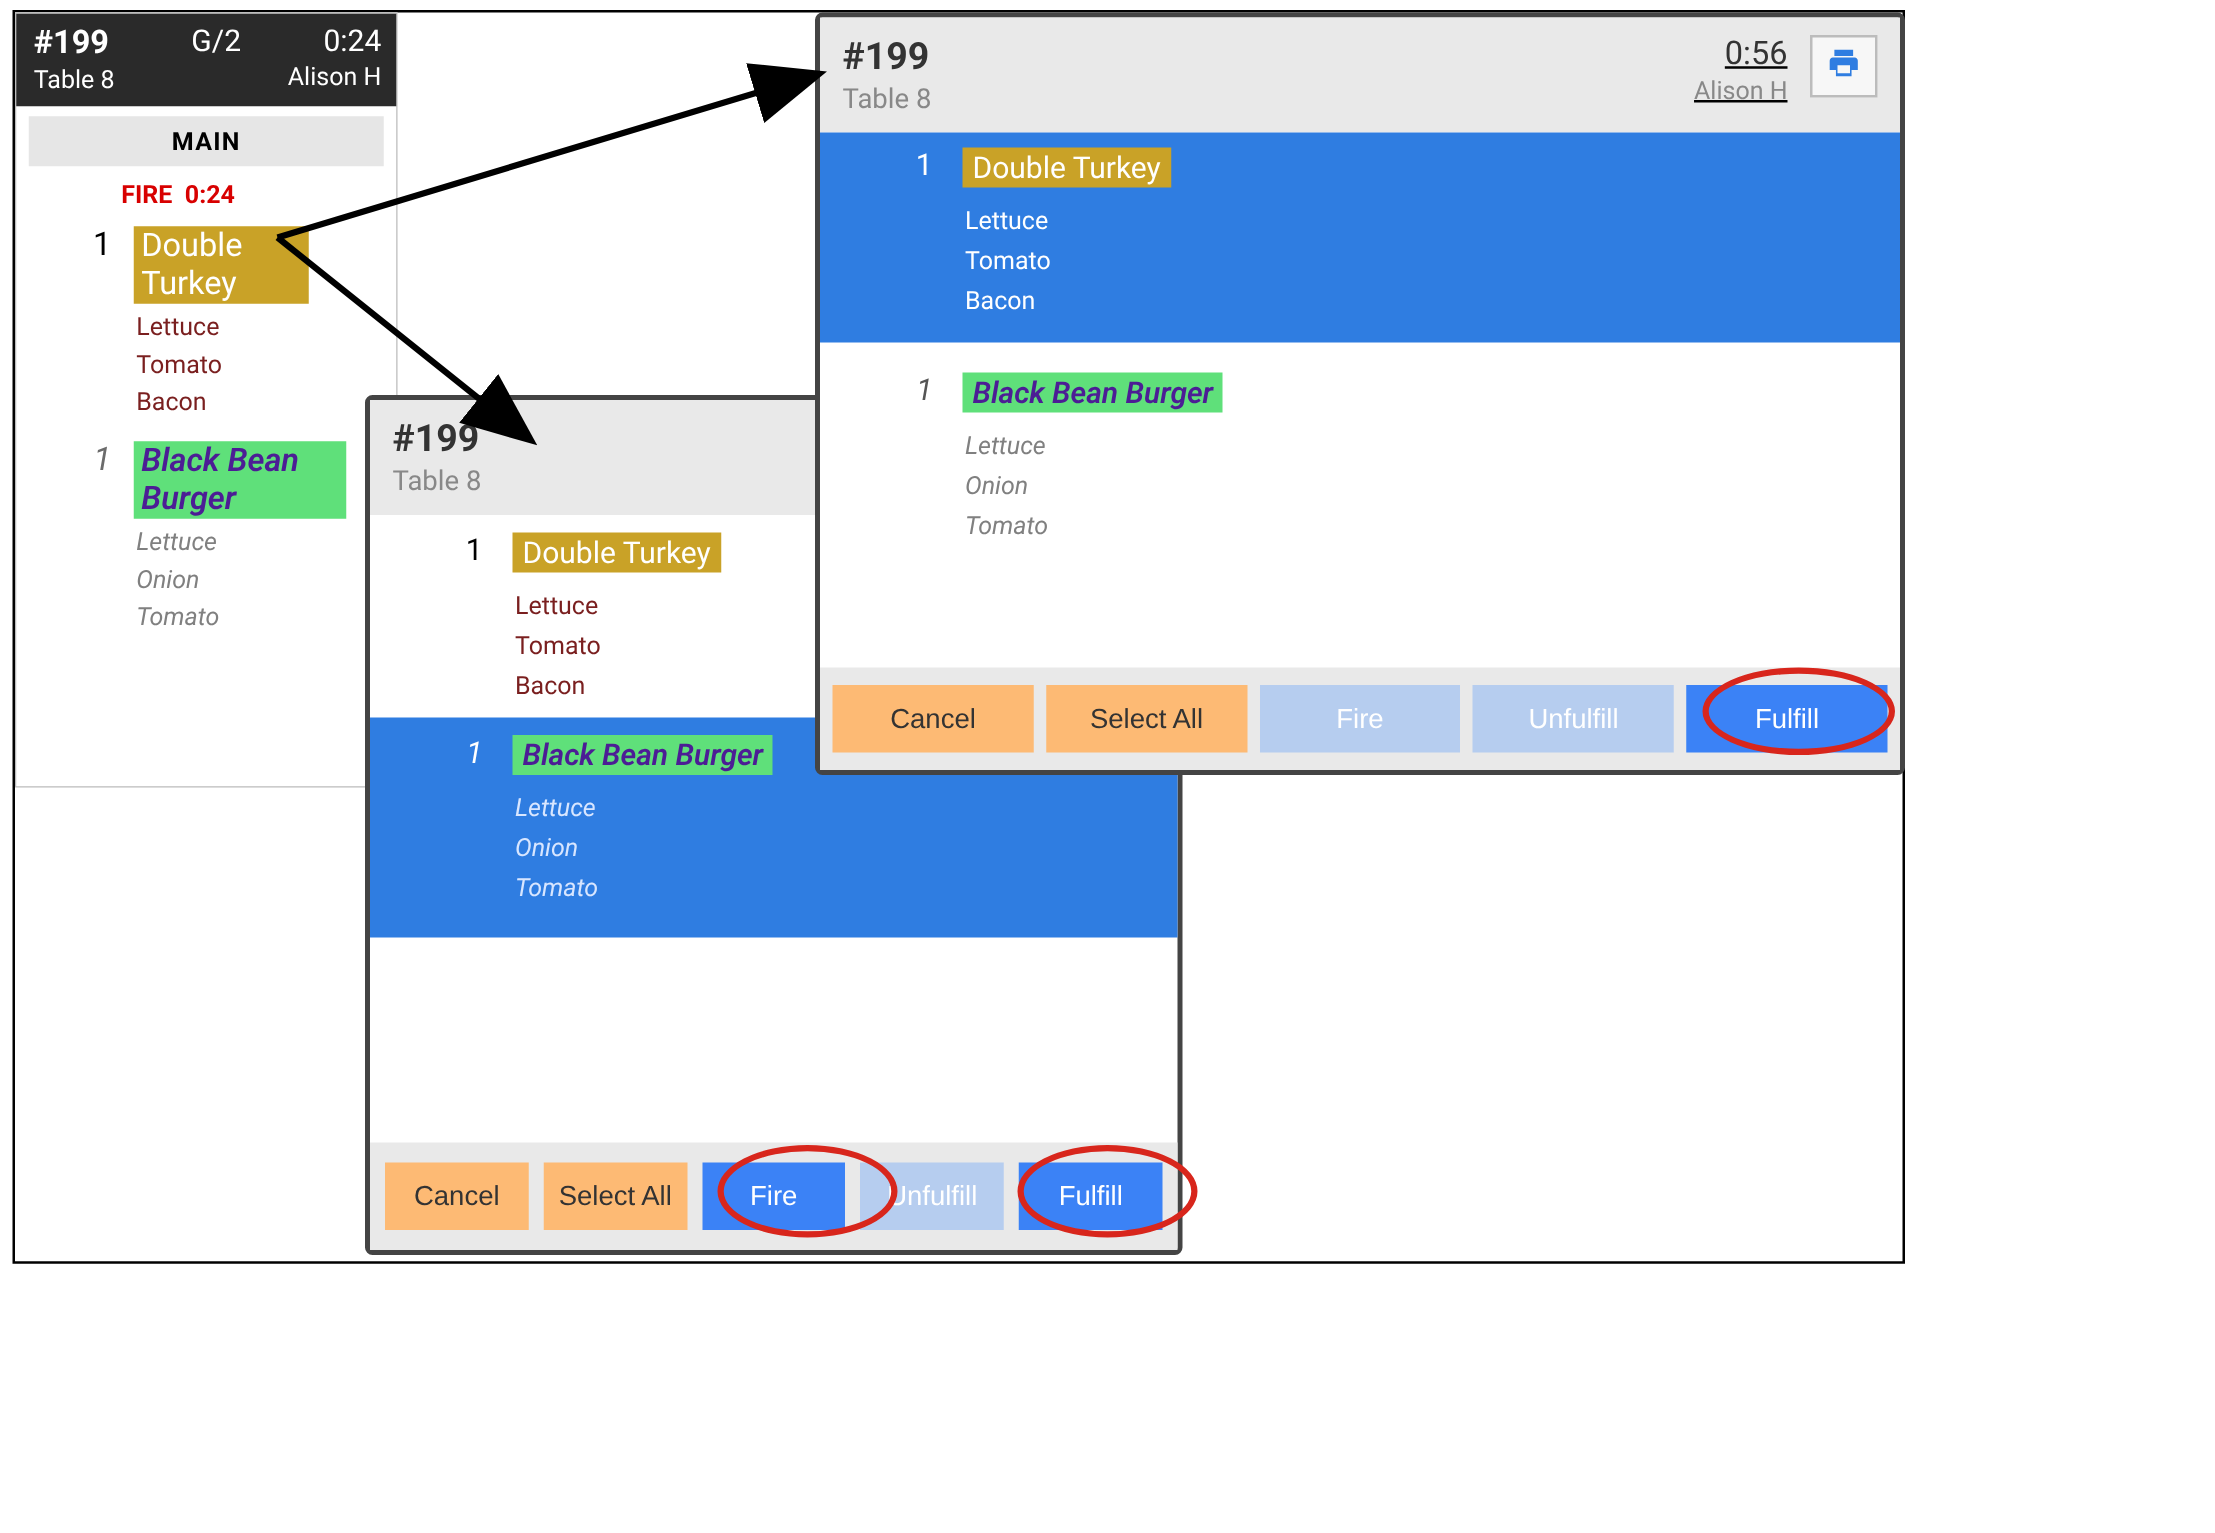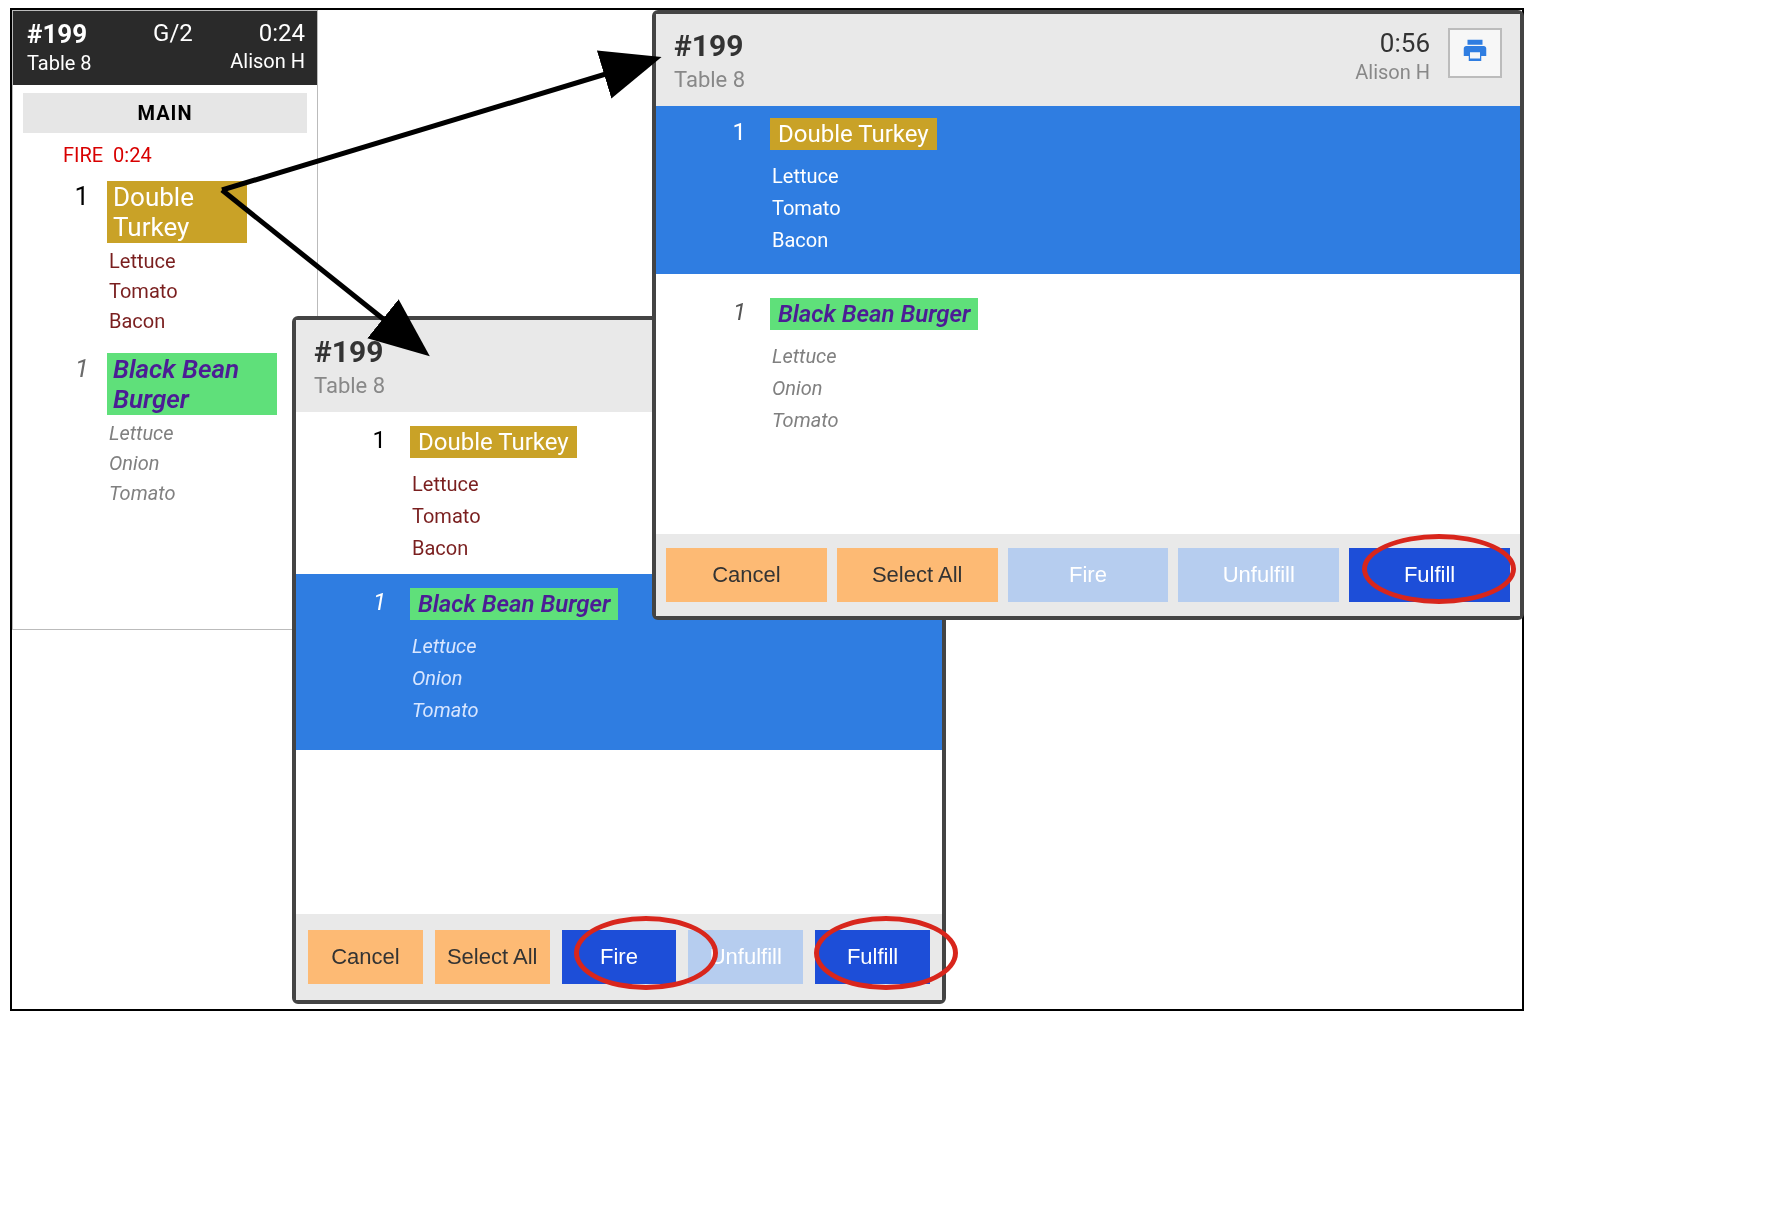--- a/index.html
+++ b/index.html
@@ -43,25 +43,25 @@
     margin: 8px 10px 0 10px;
     background: #e6e6e6;
     text-align: center;
     font-weight: 700;
     letter-spacing: 1px;
     font-size: 20px;
     padding: 8px 0;
   }
   .fire-line {
     color: #d80000;
-    font-weight: 400;
+    font-weight: 700;
     font-size: 20px;
     margin: 10px 0 14px 0;
     text-align: left;
-    padding-left: 50px;
+    padding-left: 84px;
   }
   .item-block { padding-left: 52px; padding-right: 10px; margin-bottom: 20px; }
   .item-head { display: flex; align-items: flex-start; gap: 18px; }
   .qty { font-size: 26px; width: 24px; text-align: right; }
   .item-name {
     font-size: 26px;
     padding: 1px 6px;
     display: inline-block;
   }
   .hl-gold { background: #c9a227; color: #fff; }
@@ -105,21 +105,21 @@
   .btn {
     font-size: 22px;
     padding: 14px 0;
     text-align:center;
     border:none;
     cursor:pointer;
     min-width: 116px;
     flex:1;
   }
   .btn-grey { background:#fdba74; color:#333; }
-  .btn-blue { background:#1d4ed8; color:#fff; }
+  .btn-blue { background:#3b82f6; color:#fff; }
   .btn-blue-dis { background:#b6cdef; color:#fff; }
   .panel-mid .actionbar .btn { flex:1; min-width:0;}
 
   
   .panel-right {
     position: absolute;
     left: 640px; top: 0;
     width: 872px;
     height: 610px;
     border: 4px solid #444;
@@ -128,21 +128,21 @@
   }
   .print-btn {
     width: 54px; height: 50px;
     border: 2px solid #bcbcbc;
     display:flex; align-items:center; justify-content:center;
     background:#f7f7f7;
     cursor:pointer;
   }
   .print-btn svg { width: 34px; height: 30px; }
   .panel-right .panel-head { display:flex; justify-content:space-between; align-items:flex-start;}
-  .panel-right .head-right { display:flex; gap:18px; align-items:flex-start;}
+  .panel-right .head-right { display:flex; gap:18px; align-items:flex-start;text-decoration:underline;}
   .panel-right .tm { font-size:26px; color:#333; text-align:right;}
   .panel-right .srv { font-size:20px; color:#888; text-align:right; margin-top:2px;}
   .panel-right .sel-blue { padding-bottom: 14px; }
   .panel-right .sel-blue .mods2 .m { color:#fff; }
   .panel-right .row .qty2.it { font-style:italic;}
   .panel-right .actionbar { padding: 14px 10px; gap:10px;}
   .panel-right .actionbar .btn { flex:1; min-width:0;}
 
   
   .arrow { position:absolute; }

